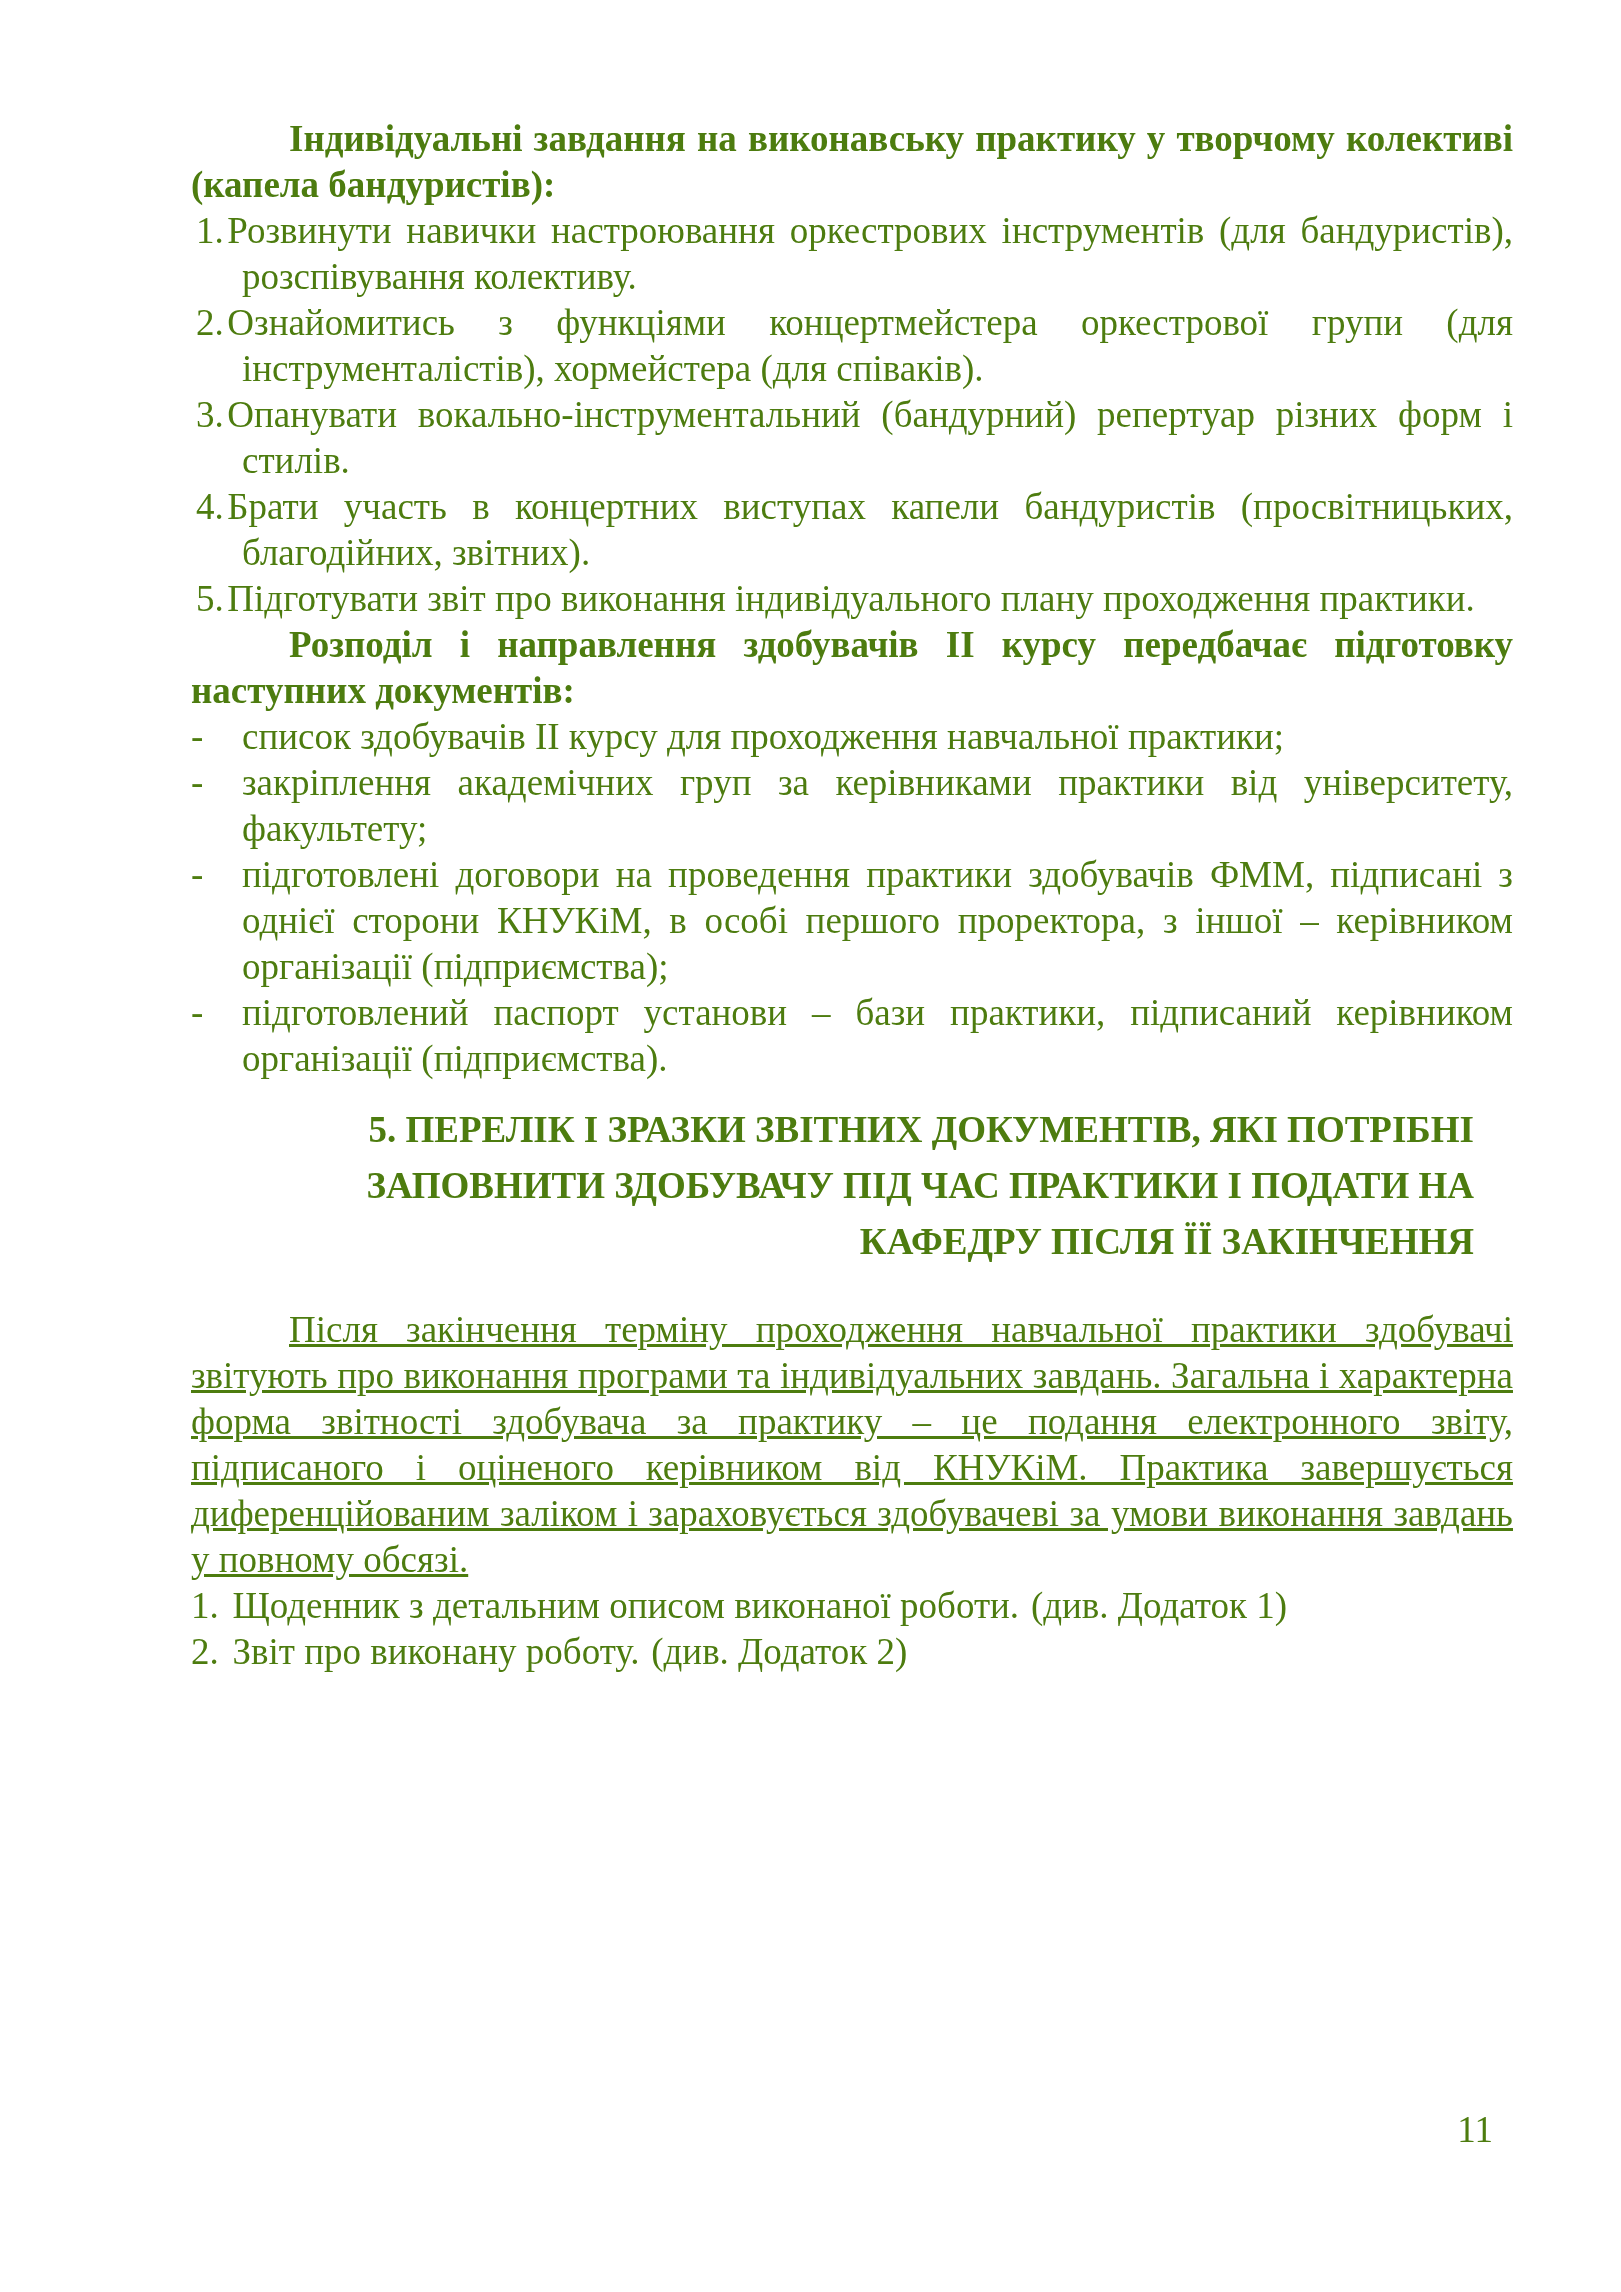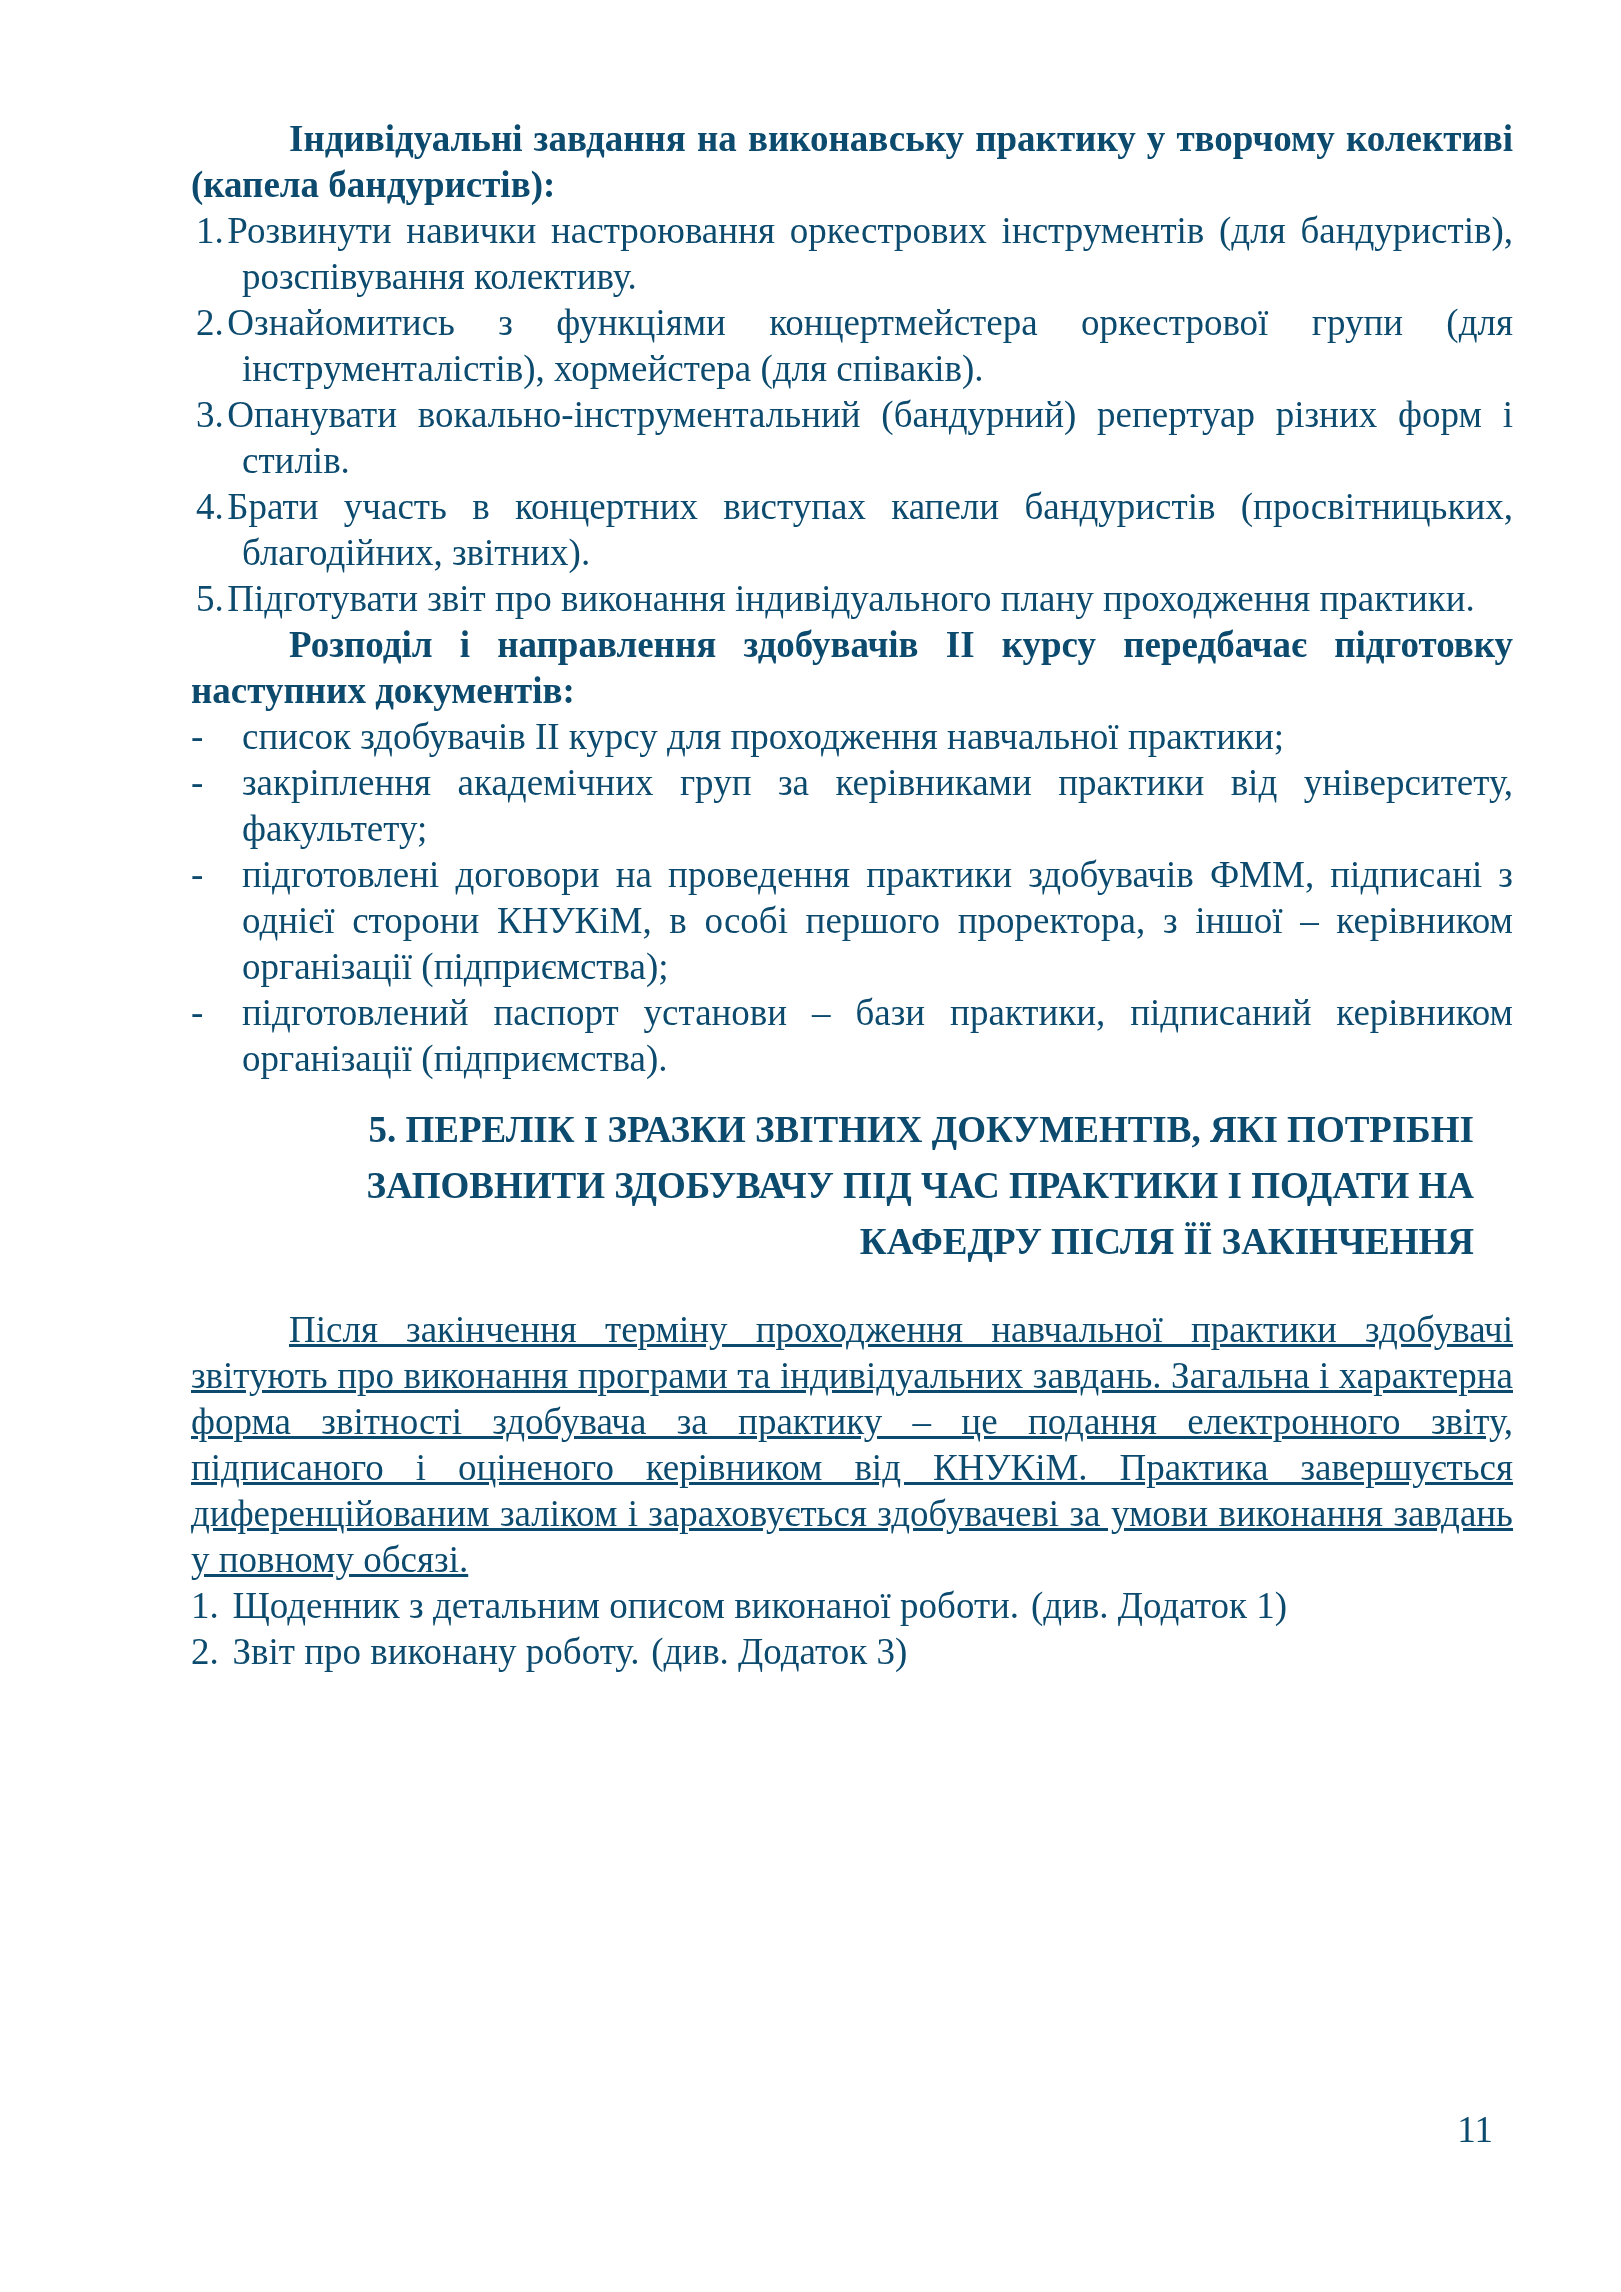--- a/index.html
+++ b/index.html
@@ -5,21 +5,21 @@
   html, body {
     margin: 0;
     padding: 0;
     background: #ffffff;
   }
   .page {
     position: relative;
     width: 1621px;
     height: 2293px;
     background: #ffffff;
-    color: #0c4a6e;
+    color: #4d7c0f;
     font-family: "Liberation Serif", "DejaVu Serif", serif;
     font-size: 37px;
     line-height: 46px;
     overflow: hidden;
   }
   .content {
     position: absolute;
     left: 191px;
     top: 116px;
     width: 1322px;
@@ -145,21 +145,21 @@
 
     <p class="sec-heading h5">5. ПЕРЕЛІК І ЗРАЗКИ ЗВІТНИХ ДОКУМЕНТІВ, ЯКІ ПОТРІБНІ ЗАПОВНИТИ ЗДОБУВАЧУ ПІД ЧАС ПРАКТИКИ І ПОДАТИ НА КАФЕДРУ ПІСЛЯ ЇЇ ЗАКІНЧЕННЯ</p>
 
     <p class="body-para">Після закінчення терміну проходження навчальної практики здобувачі звітують про виконання програми та індивідуальних завдань. Загальна і характерна форма звітності здобувача за практику – це подання електронного звіту, підписаного і оціненого керівником від КНУКіМ. Практика завершується диференційованим заліком і зараховується здобувачеві за умови виконання завдань у повному обсязі.</p>
 
     <div class="doc-list">
       <div class="doc-item">
         <span class="doc-num">1.</span><span>Щоденник з детальним описом виконаної роботи.</span><span class="ref">(див. Додаток 1)</span>
       </div>
       <div class="doc-item">
-        <span class="doc-num">2.</span><span>Звіт про виконану роботу.</span><span class="ref">(див. Додаток 3)</span>
+        <span class="doc-num">2.</span><span>Звіт про виконану роботу.</span><span class="ref">(див. Додаток 2)</span>
       </div>
     </div>
 
   </div>
 
   <div class="page-number">11</div>
 </div>
 
 
 </body></html>

